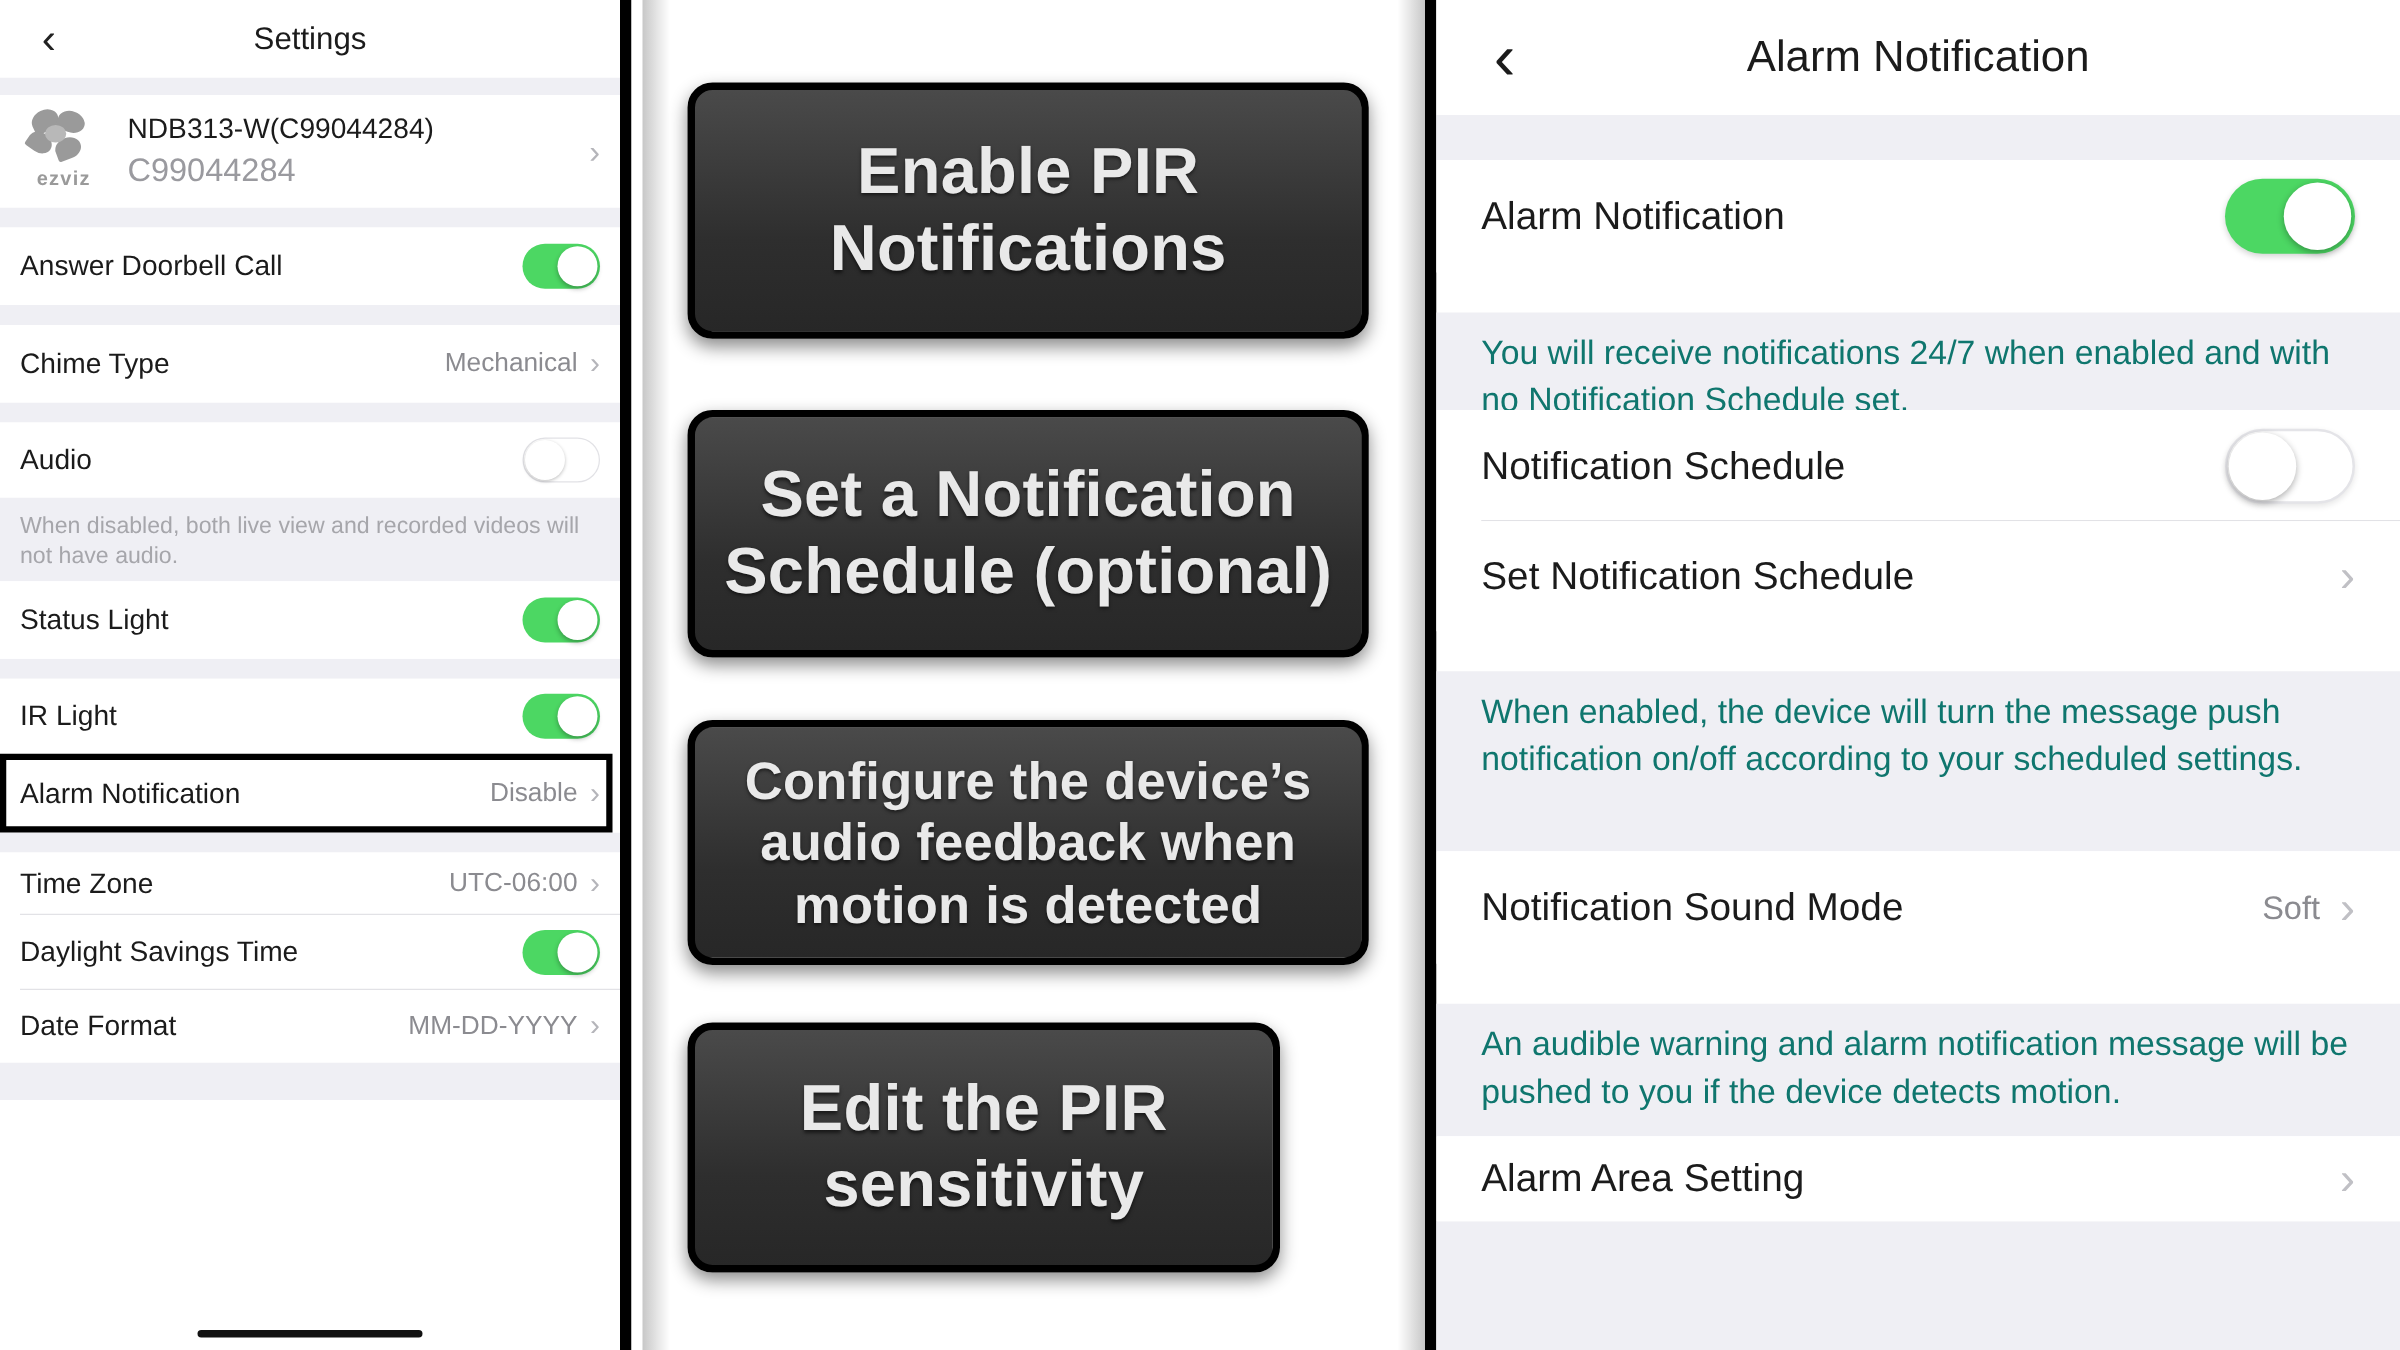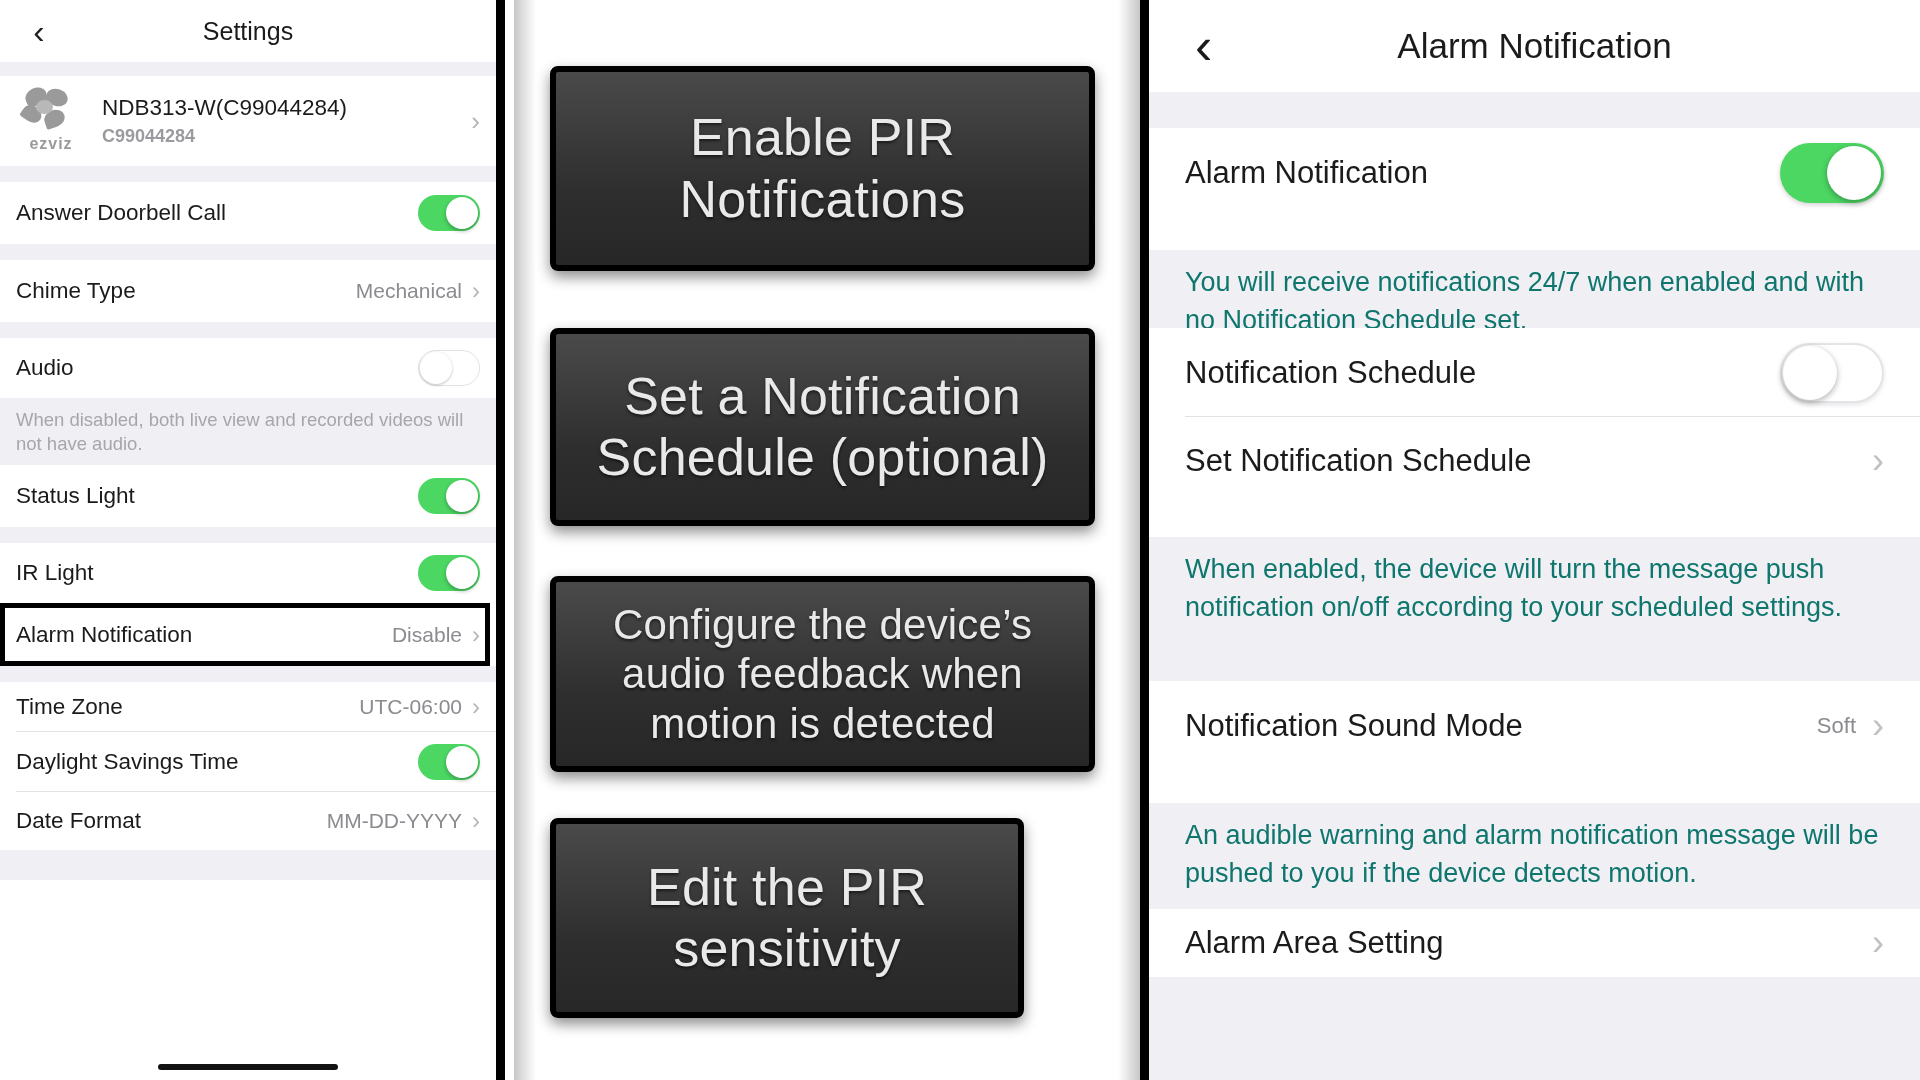--- a/index.html
+++ b/index.html
@@ -79,21 +79,21 @@
     background:#fff; display:flex; align-items:center; gap:16px; padding:12px 16px; position:relative;
   }
   .ezviz-logo{ width:70px; height:66px; position:relative; flex:none; }
   .ezviz-logo .petals{ position:relative; width:58px; height:46px; margin:0 auto; }
   .petal{ position:absolute; background:#9a9a9a; border-radius:50% 50% 50% 10%; }
   .ezviz-word{
     text-align:center; font-size:16px; font-weight:700; letter-spacing:1px;
     color:#9a9a9a; margin-top:1px;
   }
   .device .dtext .d1{ font-size:22.5px; color:#1b1b1b; }
-  .device .dtext .d2{ font-size:18px; color:#9a9a9f; margin-top:5px;font-weight:bold; }
+  .device .dtext .d2{ font-size:26px; color:#9a9a9f; margin-top:5px; }
   .device .chev{ margin-left:auto; color:#b5b5ba; font-size:26px; font-weight:300; }
 
   
   .toggle{ margin-left:auto; width:62px; height:36px; border-radius:18px; position:relative; flex:none; }
   .toggle.on{ background:#4cd763; }
   .toggle.off{ background:#ffffff; border:1.5px solid #e2e2e6; }
   .toggle .knob{
     position:absolute; top:2px; width:32px; height:32px; border-radius:50%;
     background:#fff; box-shadow:0 2px 4px rgba(0,0,0,.3);
   }
@@ -119,42 +119,42 @@
   }
   .r-navbar{
     position:relative; height:92px; background:#fff; display:flex; align-items:center; justify-content:center;
   }
   .r-navbar .back{ position:absolute; left:46px; top:50%; transform:translateY(-50%);
     font-size:52px; color:#1b1b1b; font-weight:300; line-height:1; }
   .r-navbar .title{ font-size:35px; color:#1b1b1b; }
   .r-gap{ background:#efeff4; }
   .r-row{ background:#fff; display:flex; align-items:center; padding:0 36px; position:relative; }
   .r-row .lbl{ font-size:31px; color:#1b1b1b; }
-  .r-row .val{ margin-left:auto; font-size:22px; color:#8b8b90; }
+  .r-row .val{ margin-left:auto; font-size:26px; color:#8b8b90; }
   .r-row .chev{ margin-left:16px; color:#c0c0c5; font-size:36px; font-weight:300; line-height:1; }
   .r-row::after{ content:""; position:absolute; left:36px; right:0; bottom:0; height:1px; background:#e2e2e6; }
   .r-row.noline::after{ display:none; }
   .r-note{ background:#efeff4; color:#0f766e; font-size:27px; line-height:1.4; padding:14px 36px 20px 36px;margin-top:32px; }
   .r-toggle{ margin-left:auto; width:104px; height:60px; border-radius:30px; position:relative; flex:none; }
   .r-toggle.on{ background:#4cd763; box-shadow:0 2px 5px rgba(0,0,0,.18); }
   .r-toggle.off{ background:#ffffff; border:2px solid #e4e4e8; box-shadow:0 2px 5px rgba(0,0,0,.10); }
   .r-toggle .knob{ position:absolute; top:3px; width:54px; height:54px; border-radius:50%; background:#fff;
      box-shadow:0 2px 6px rgba(0,0,0,.32); }
   .r-toggle.on .knob{ right:3px; }
   .r-toggle.off .knob{ left:1px; top:1px; }
 
   
   .callout{
     position:absolute;
     background:linear-gradient(#4a4a4a, #2e2e2e 62%, #272727);
     border:6px solid #000;
-    border-radius:8px;
+    border-radius:20px;
     box-shadow:0 6px 14px rgba(0,0,0,.45);
     color:#e9e9e9;
-    font-weight:400;
+    font-weight:700;
     text-align:center;
     display:flex; align-items:center; justify-content:center;
     line-height:1.18;
     letter-spacing:.2px;
     text-shadow:0 2px 3px rgba(0,0,0,.55);
     padding:6px 18px;
   }
   .leader{ position:absolute; height:7px; background:#000; }
 
   

